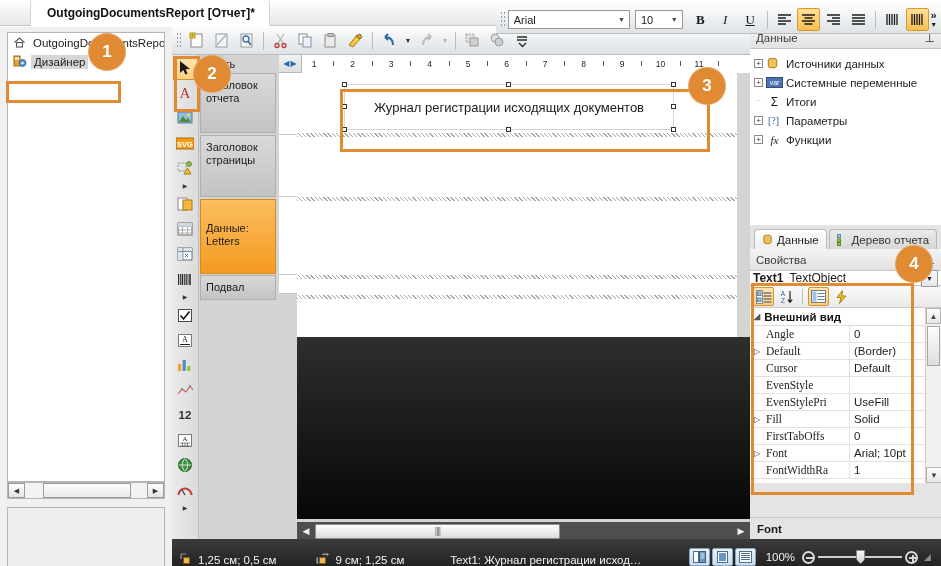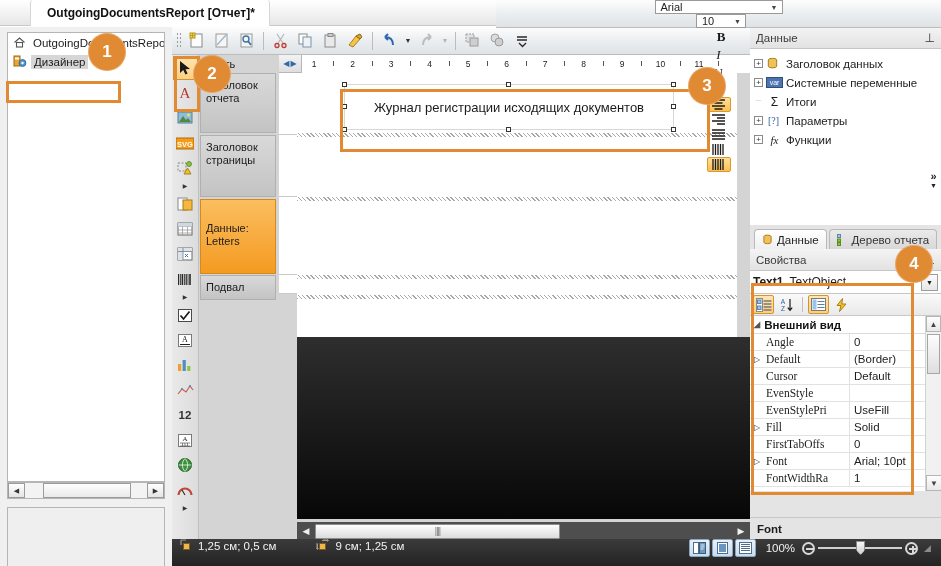--- a/index.html
+++ b/index.html
@@ -92,24 +92,24 @@
     display: flex; align-items: center; justify-content: center;
     border: 1px solid transparent; border-radius: 2px;
   }
   .tsep { width: 1px; height: 18px; background: #bcbcbc; margin: 0 4px; }
   .tdrop { width: 12px; height: 23px; display: flex; align-items: center; justify-content: center;
     font-size: 7px; color: #333; }
   .tdrop.dim { color: #b4b4b4; }
 
   
   .fonttoolbar {
-    position: absolute; left: 496px; top: 0; width: 445px; height: 28px;
+    position: absolute; left: 496px; top: 6px; width: 445px; height: 28px;
     background: linear-gradient(#fdfdfd,#eceff1 48%,#dfe3e6);
     border-bottom: 1px solid #b9bdc0;
-    display: flex; align-items: center; z-index: 40; flex-direction: column;
+    display: flex; align-items: center; z-index: 40;
   }
   .combo {
     height: 19px; background: #fff; border: 1px solid #9a9a9a;
     display: flex; align-items: center; padding: 0 0 0 5px; font-size: 11px; color: #222;
   }
   .combo .cv { flex: 1; }
   .combo .carw { width: 15px; text-align: center; font-size: 7px; color: #444; }
   .fbtn {
     width: 24px; height: 23px; margin: 0 1px;
     display: flex; align-items: center; justify-content: center;
@@ -253,21 +253,21 @@
   }
   .ptb {
     height: 20px; padding: 0 7px; display: flex; align-items: center; gap: 4px;
     border: 1px solid #b9b9b9; border-bottom: none; border-radius: 4px 4px 0 0;
     font-size: 11.5px; color: #1c1c1c; margin-right: 2px;
     background: linear-gradient(#ffffff,#efefef);
   }
   .ptb.inactive { background: linear-gradient(#eaeaea,#d8d8d8); color: #333; }
 
   .propselhdr {
-    height: 23px; background: #ffffff; border-bottom: 1px solid #c6c6c6;
+    height: 15px; background: #ffffff; border-bottom: 1px solid #c6c6c6;
     display: flex; align-items: center; padding: 0 3px; font-size: 12px;
   }
   .propselhdr .nm { font-weight: bold; margin-right: 6px; }
   .propselhdr .dd {
     margin-left: auto; width: 17px; height: 17px;
     background: linear-gradient(#fcfcfc,#e6e6e6); border: 1px solid #9d9d9d;
     display: flex; align-items: center; justify-content: center; font-size: 7px;
   }
   .propbar {
     height: 22px; background: linear-gradient(#fafafa,#e9e9e9);
@@ -301,21 +301,21 @@
     position: absolute; left: 0; bottom: 0; width: 191px; height: 22px;
     background: #e4e4e4; border-top: 1px solid #c8c8c8;
     display: flex; align-items: center; padding-left: 7px;
     font-weight: bold; font-size: 11.5px; color: #1c1c1c;
   }
 
   
   .statusbar {
     position: absolute; left: 172px; top: 539px; width: 769px; height: 27px;
     background: linear-gradient(#3b3b3b,#232323);
-    display: flex; align-items: flex-start; color: #f2f2f2; font-size: 11.5px;
+    display: flex; align-items: flex-end; color: #f2f2f2; font-size: 11.5px;
   }
   .stitem { display: flex; align-items: center; gap: 5px; }
   .zbtn { width: 21px; height: 18px; display: flex; align-items: center; justify-content: center;
     background: linear-gradient(#e9f1f8,#c9dcee); border: 1px solid #8ba7c0; border-radius: 2px; margin: 0 1px; }
   .slider { position: relative; width: 116px; height: 14px; display: flex; align-items: center; }
   .slider .track { position: absolute; left: 16px; right: 16px; height: 2px; background: #cfcfcf; }
   .circ { width: 13px; height: 13px; border-radius: 50%; border: 2px solid #d8d8d8; position: relative; }
   .circ::before { content: ""; position: absolute; left: 2px; top: 4.5px; width: 7px; height: 2px; background: #d8d8d8; }
   .circ.plus::after { content: ""; position: absolute; left: 4.5px; top: 2px; width: 2px; height: 7px; background: #d8d8d8; }
   .sthumb { position: absolute; left: 54px; width: 9px; height: 14px;
@@ -756,21 +756,21 @@
     </div>
     <div class="treearea">
       <div class="dtrow">
         <span class="plusbox">+</span>
         <span class="dticon">
           <svg width="13" height="13" viewBox="0 0 13 13">
             <ellipse cx="6.5" cy="3" rx="4.2" ry="1.7" fill="#f0c159" stroke="#a8801c"></ellipse>
             <path d="M2.3 3 v6.2 a4.2 1.7 0 0 0 8.4 0 V3" fill="#f0c159" stroke="#a8801c"></path>
           </svg>
         </span>
-        <span>Заголовок данных</span>
+        <span>Источники данных</span>
       </div>
       <div class="dtrow">
         <span class="plusbox">+</span>
         <span class="dticon">
           <svg width="17" height="11" viewBox="0 0 17 11">
             <rect x="0.5" y="0.5" width="16" height="10" fill="#4c74b0" stroke="#2f4e7c"></rect>
             <text x="8.5" y="8" font-size="7" fill="#fff" text-anchor="middle" font-family="Liberation Sans, sans-serif">var</text>
           </svg>
         </span>
         <span>Системные переменные</span>
@@ -937,20 +937,23 @@
       <span>
         <svg width="14" height="13" viewBox="0 0 14 13">
           <path d="M7 1 h5 M12 1 v0 M1 4 v6 M1 10 h0" stroke="#9a9a9a" stroke-width="1.1"></path>
           <path d="M6 1.5 h6 M11 0.5 L12.5 1.5 L11 2.5" stroke="#9a9a9a" stroke-width="1" fill="none"></path>
           <path d="M1.5 5 v5 M0.5 9 L1.5 10.5 L2.5 9" stroke="#9a9a9a" stroke-width="1" fill="none"></path>
           <rect x="3.5" y="4.5" width="6" height="6" fill="#f0b64a" stroke="#7a5c1e"></rect>
         </svg>
       </span>
       <span>9 см; 1,25 см</span>
     </div>
+    <div class="stitem" style="margin-left:46px;">
+      <span>Text1:  Журнал регистрации исход…</span>
+    </div>
     <div style="margin-left:auto;display:flex;align-items:center;padding-right:10px;">
       <div class="zbtn">
         <svg width="13" height="12" viewBox="0 0 13 12">
           <rect x="0.5" y="0.5" width="5" height="11" fill="#fff" stroke="#4c6f8f"></rect>
           <rect x="6.5" y="0.5" width="6" height="11" fill="#6b96bf" stroke="#3c5f80"></rect>
           <path d="M7.5 3h4M7.5 5h4M7.5 7h3" stroke="#fff" stroke-width=".8"></path>
         </svg>
       </div>
       <div class="zbtn">
         <svg width="13" height="12" viewBox="0 0 13 12">

